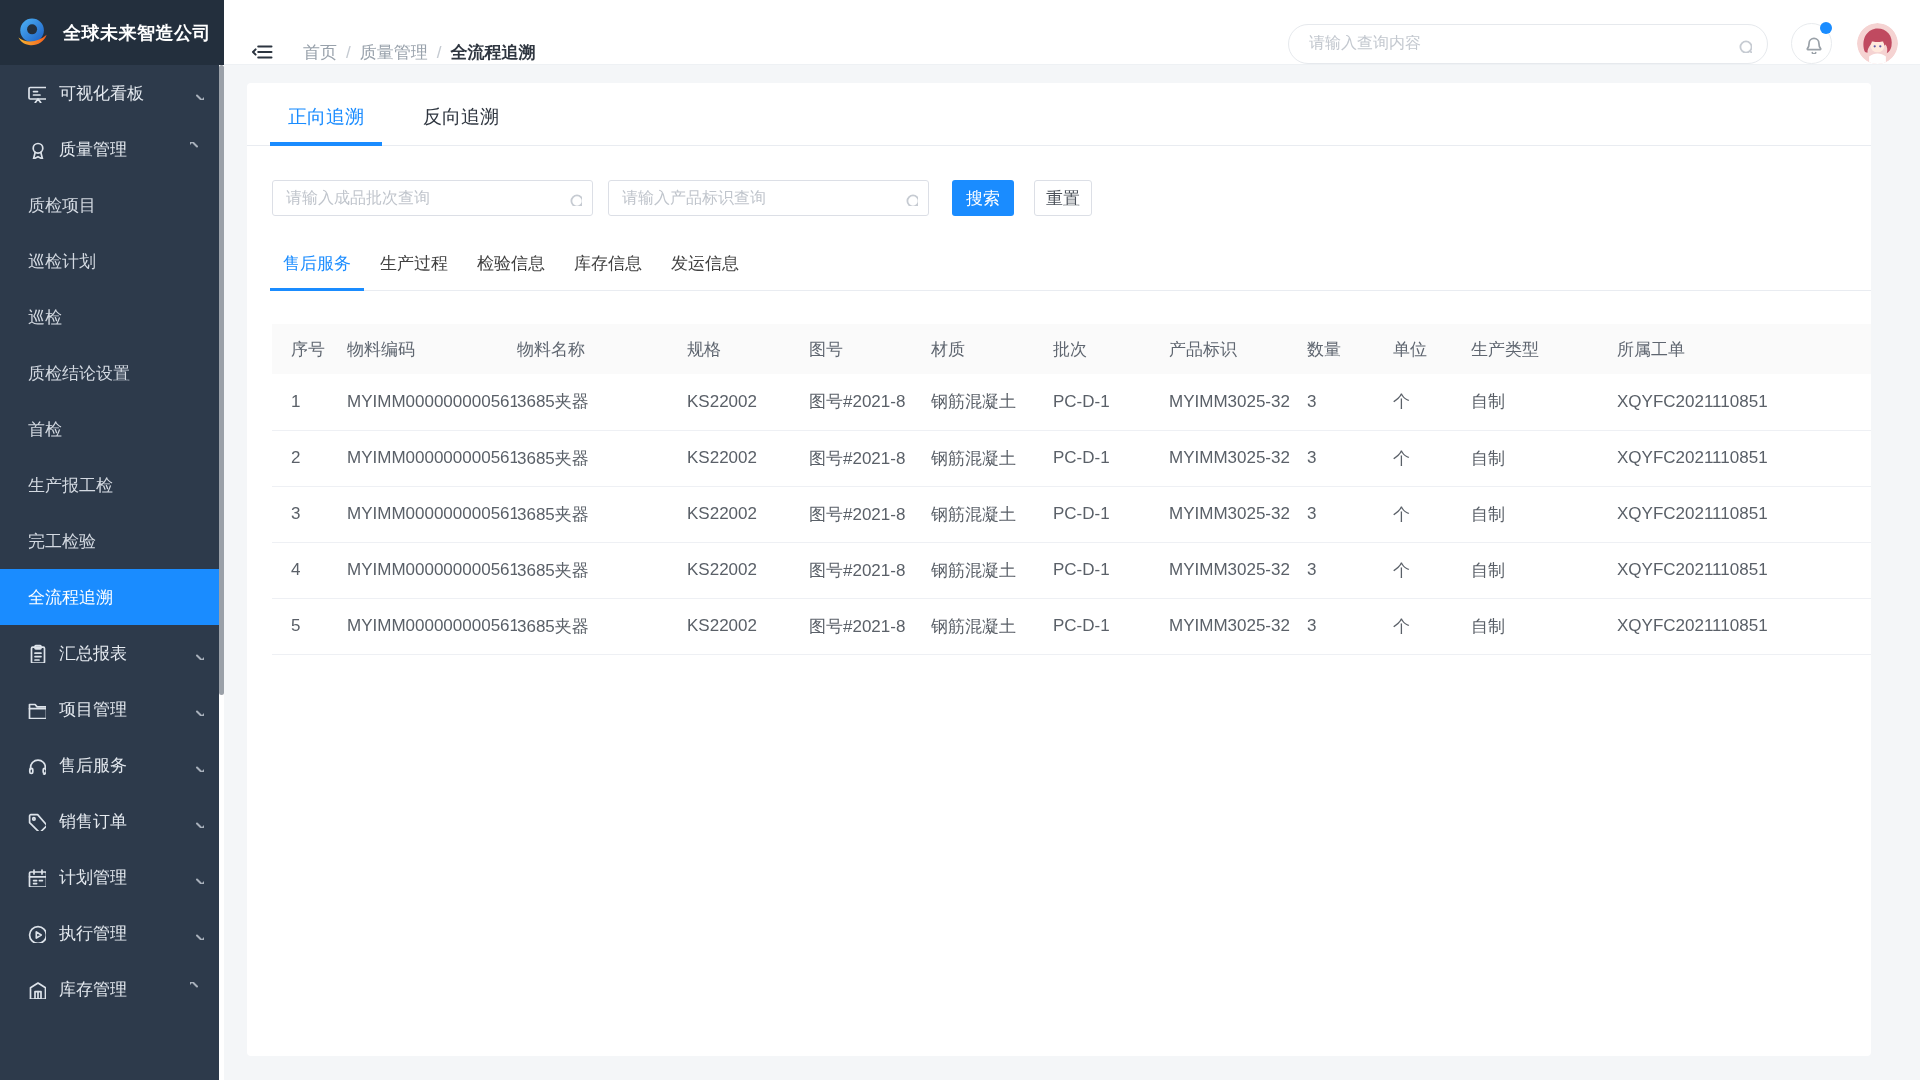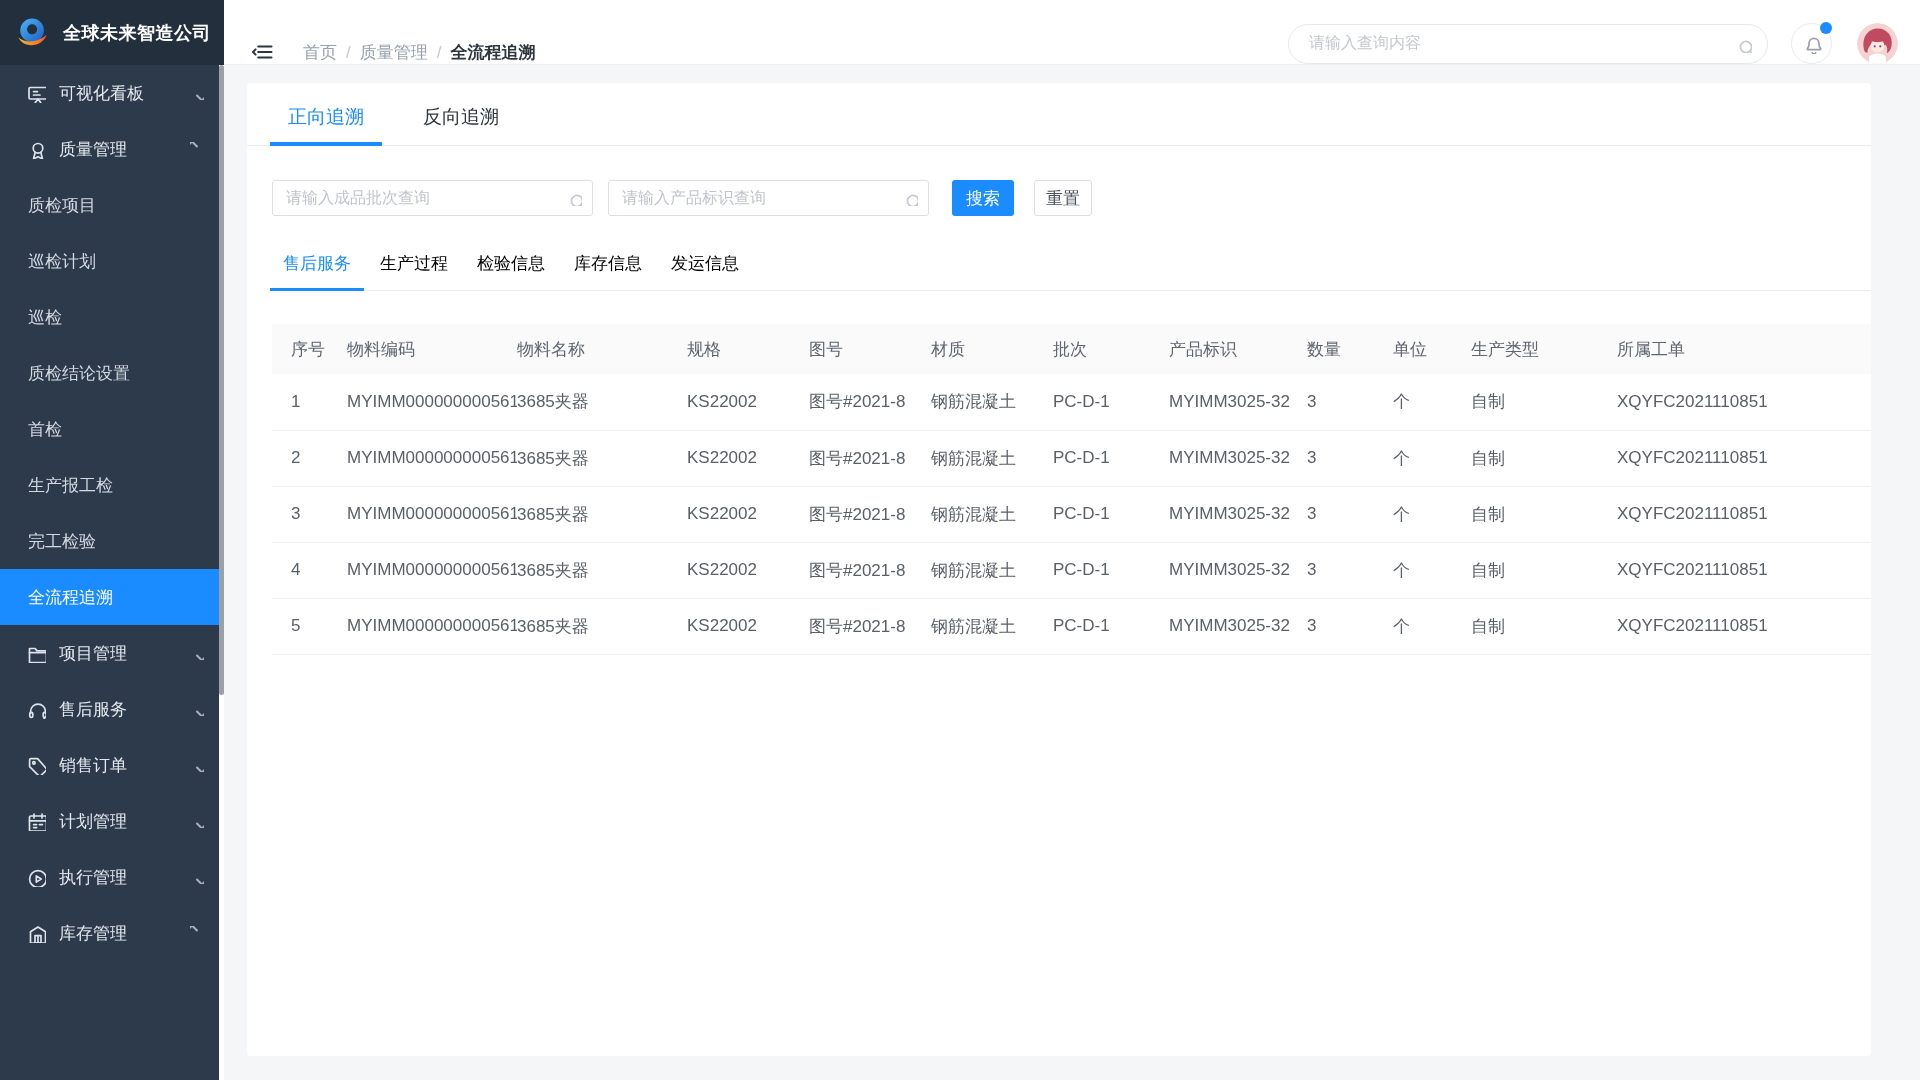--- a/index.html
+++ b/index.html
@@ -72,21 +72,21 @@
   .f-input input::placeholder { color:#c0c5cc; }
   .f-search-icon { width:16px; height:16px; color:#c6cbd2; flex:none; }
   .btn { height:36px; border-radius:3px; font-size:17px; font-family:inherit;
     cursor:pointer; }
   .btn-search { width:62px; background:#1a8cff; color:#fff; border:none; margin-left:8px; }
   .btn-reset { width:58px; background:#fff; color:#4a5058; border:1px solid #dcdfe6;
     margin-left:20px; }
 
   .subtabs { display:flex; margin:36px 0 0 23px; border-bottom:1px solid #e9ecf1; }
   .subtab { width:94px; margin-right:3px; text-align:center; font-size:17px;
-    color:#000000; padding-bottom:15px; position:relative; cursor:pointer; }
+    color:#404040; padding-bottom:15px; position:relative; cursor:pointer; }
   .subtab.active { color:#1a8cff; font-weight:500; }
   .subtab.active::after { content:""; position:absolute; left:0; right:0; bottom:-1px;
     height:3px; background:#1a8cff; }
 
   table.tbl { margin:33px 0 0 25px; width:calc(100% - 25px); border-collapse:collapse;
     table-layout:fixed; font-size:17px; }
   .tbl thead th { background:#fafafa; height:50px; font-weight:400; color:#5f6670;
     text-align:left; padding:0; }
   .tbl tbody td { height:56px; color:#5a6068; border-bottom:1px solid #eef0f4;
     padding:0; white-space:nowrap; overflow:hidden; }
@@ -223,20 +223,29 @@
     <div class="sub-item">
       <span>生产报工检</span>
     </div>
     <div class="sub-item">
       <span>完工检验</span>
     </div>
     <div class="sub-item active">
       <span>全流程追溯</span>
     </div>
 
+    <div class="menu-item">
+      <svg class="mi-icon">
+          <use href="#i-report"></use>
+        </svg>
+      <span class="mi-label">汇总报表</span>
+      <svg class="chev">
+          <use href="#i-chev"></use>
+        </svg>
+    </div>
     <div class="menu-item">
       <svg class="mi-icon">
           <use href="#i-folder"></use>
         </svg>
       <span class="mi-label">项目管理</span>
       <svg class="chev">
           <use href="#i-chev"></use>
         </svg>
     </div>
     <div class="menu-item">

